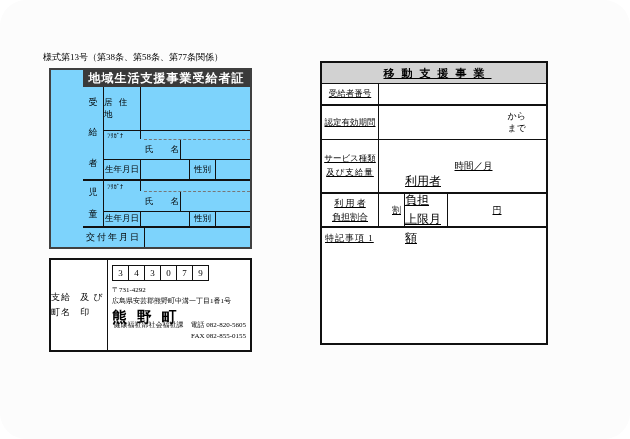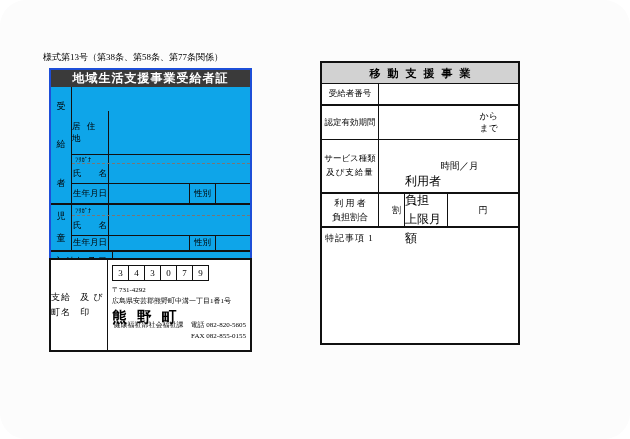--- a/index.html
+++ b/index.html
@@ -2,56 +2,56 @@
 <html style="--header-bar: #3a3a3a; --section-header-bg: #d2d2d2; --border: #111111; --page-bg: #fcfcfc;"><head>
 <meta charset="utf-8">
 <style>
   html,body{margin:0;padding:0;background:#fff;}
   .screen{position:relative;width:630px;height:439px;background:#fcfcfc;overflow:hidden;
           font-family:"Liberation Serif","DejaVu Serif",serif;color:#000;border-radius:26px;}
   .ls1{letter-spacing:1px;}.ls2{letter-spacing:2px;}.ls3{letter-spacing:3px;}.ls7{letter-spacing:7px;}
   
   .form-note{position:absolute;left:43px;top:51px;font-size:9px;white-space:nowrap;}
   .card-l{position:absolute;left:49px;top:68px;width:203px;box-sizing:border-box;
-          border:2px solid #1d4ed8;background:#0ea5e9;}
+          border:2px solid #404040;background:#7dd3fc;padding-left:32px;}
   .bar{height:17px;background:var(--header-bar,#3a3a3a);color:#fff;display:flex;align-items:center;
        justify-content:center;font-family:"Liberation Sans","DejaVu Sans",sans-serif;
        font-weight:bold;font-size:12px;}
   .sec{display:flex;}
   .vcol{width:20px;border-right:1px solid #111;display:flex;flex-direction:column;
         justify-content:space-around;align-items:center;font-size:9px;}
   .rows{flex:1;display:flex;flex-direction:column;}
   .row{display:flex;box-sizing:border-box;}
   .cell{display:flex;align-items:center;box-sizing:border-box;}
   .lab{justify-content:center;border-right:1px solid #111;font-size:8.5px;}
   .w37{width:37px;}.w26{width:26px;}.w34{width:34px;}.w56{width:62px;}
   .flex1{flex:1;}
   .bt1{border-top:1px solid #111;}
   .bt2{border-top:2px solid #111;}
-  .btd{border-top:1px dashed #777;}
+  .btd{border-top:1px dashed #777;margin-left:40px;}
   .furi{font-size:6.5px;justify-content:flex-start;padding-left:3px;}
-  .h43{height:43px;margin-top:24px;}.h20{height:20px;}.h21{height:21px;}.h15{height:15px;}
+  .h43{height:43px;}.h20{height:20px;}.h21{height:21px;}.h15{height:15px;}
   .h9{height:9px;}.h10{height:10px;}
   
   .card-i{position:absolute;left:49px;top:258px;width:203px;height:94px;box-sizing:border-box;
           border:2px solid #111;background:#fff;display:flex;}
   .issuer-lab{width:56px;border-right:1px solid #111;display:flex;flex-direction:row;
               justify-content:space-between;align-items:center;font-size:9px;line-height:1.7;}
   .issuer-body{flex:1;position:relative;font-size:7px;}
   .digits{display:flex;margin:5px 0 0 4px;}
   .digit{width:15px;height:14px;border:1px solid #111;margin-left:-1px;display:flex;
          align-items:center;justify-content:center;font-size:9px;}
   .digit:first-child{margin-left:0;}
   .postal{margin:4px 0 0 4px;}
   .addr{margin:1px 0 0 4px;white-space:nowrap;}
   .town{margin:2px 0 0 4px;font-size:15px;font-weight:bold;}
   .contact{position:absolute;right:4px;bottom:9px;text-align:right;line-height:1.5;font-size:7px;}
   
-  .card-r{position:absolute;left:320px;top:61px;width:200px;height:284px;box-sizing:border-box;
-          border:2px solid #111;background:#fff;display:flex;flex-direction:column;}
+  .card-r{position:absolute;left:320px;top:61px;width:228px;height:284px;box-sizing:border-box;
+          border:2px solid #111;background:#fff;display:flex;flex-direction:column;text-decoration:underline;}
   .bar-r{height:20px;border-bottom:1px solid #111;background:var(--section-header-bg,#d2d2d2);
          display:flex;align-items:center;justify-content:center;
          font-family:"Liberation Sans","DejaVu Sans",sans-serif;font-weight:bold;font-size:11px;
          text-indent:7px;}
   .rrow{display:flex;box-sizing:border-box;}
   .rlab{width:56px;border-right:1px solid #111;display:flex;flex-direction:column;
         justify-content:center;align-items:center;font-size:8.5px;line-height:1.6;}
   .rh20{height:20px;}.rh53{height:53px;}.rh35{height:35px;}.rh34{height:34px;}
   .rbody{flex:1;position:relative;display:flex;align-items:center;justify-content:center;}
   .unit-hm{font-size:9.5px;padding-left:22px;}

